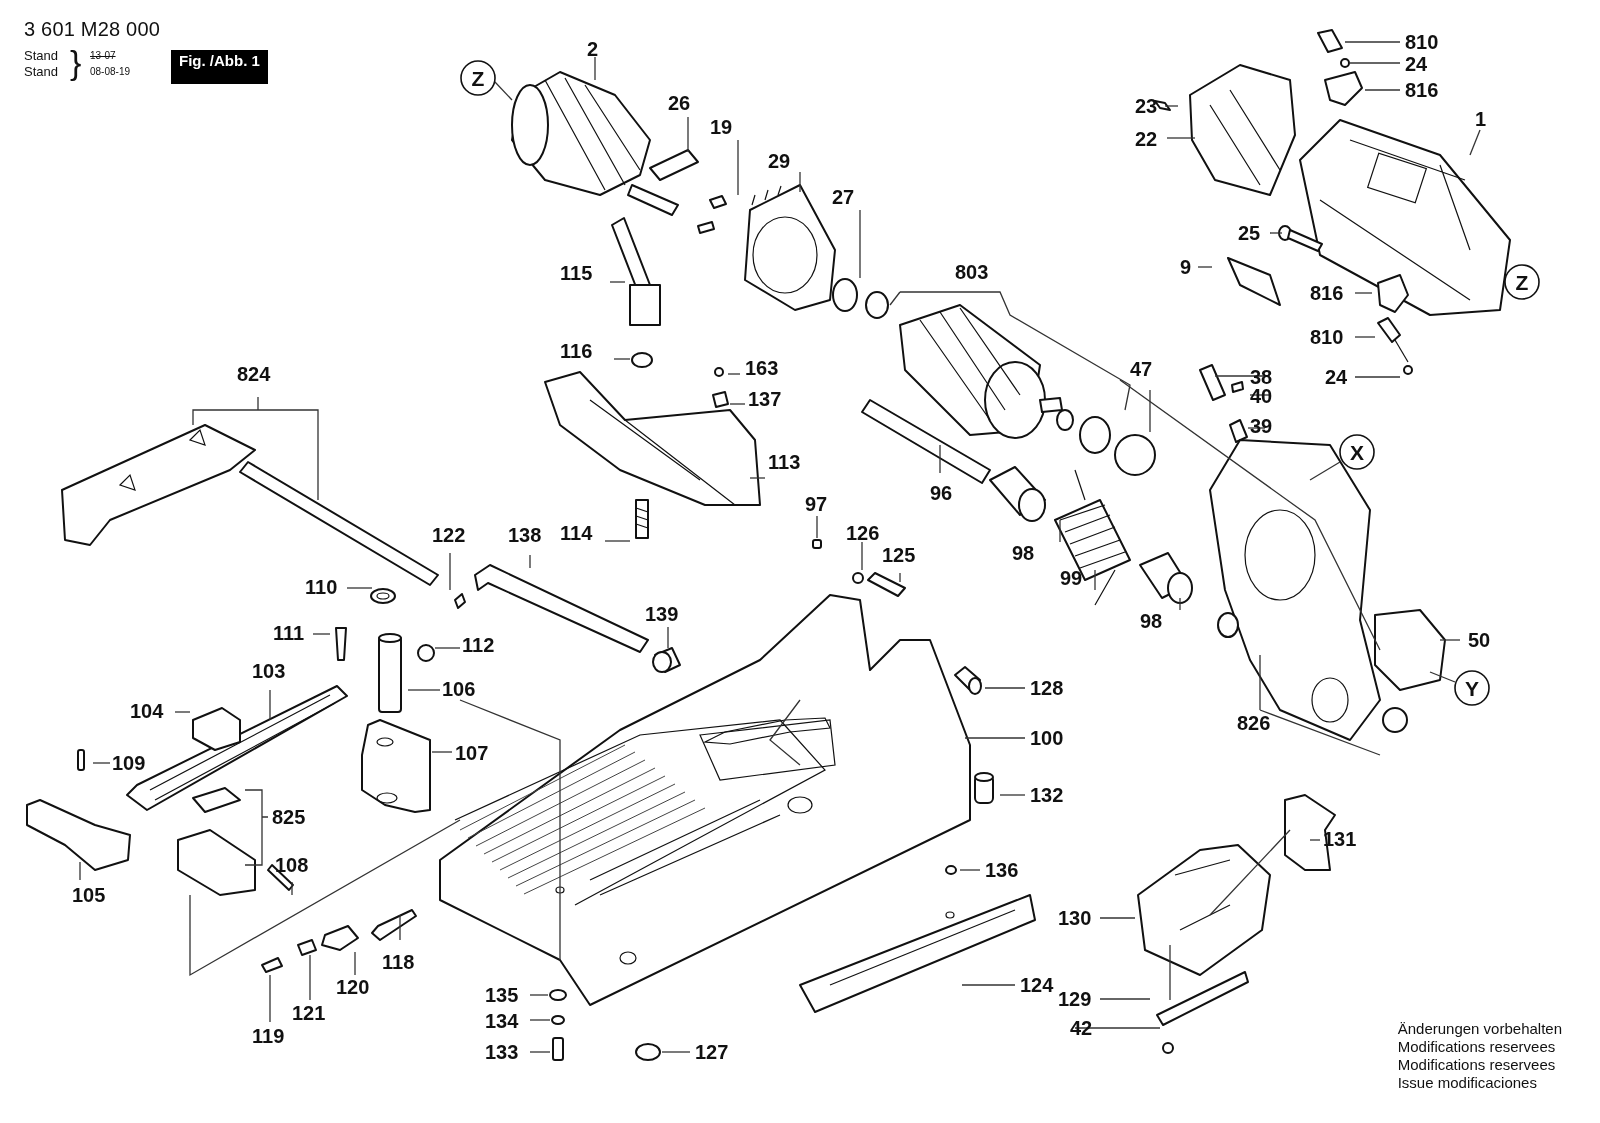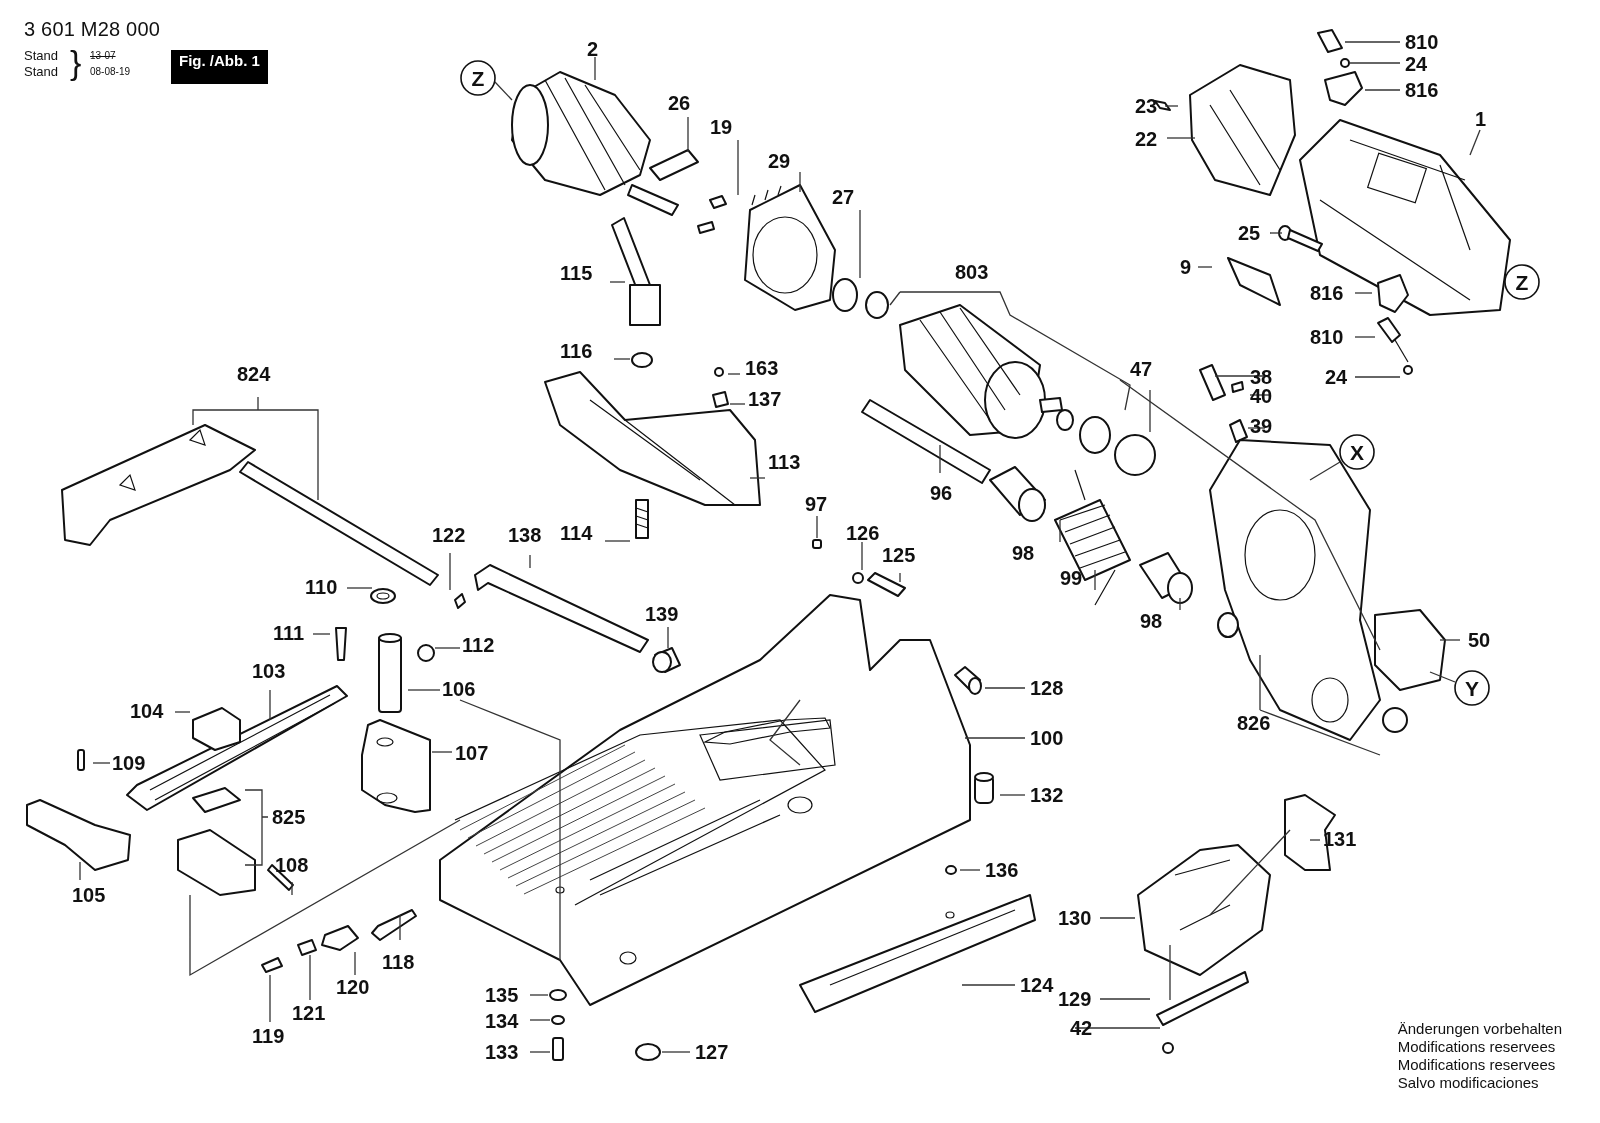--- a/index.html
+++ b/index.html
@@ -476,14 +476,14 @@
     <text class="lbl" x="1058" y="925">130</text>
     <text class="lbl" x="1058" y="1006">129</text>
     <text class="lbl" x="1070" y="1035">42</text>
   </g>
 </svg>
 
 <div id="footer-note">
   <div>Änderungen vorbehalten</div>
   <div>Modifications reservees</div>
   <div>Modifications reservees</div>
-  <div>Salvo modificaciones</div>
+  <div>Issue modificaciones</div>
 </div>
 
 </body></html>

